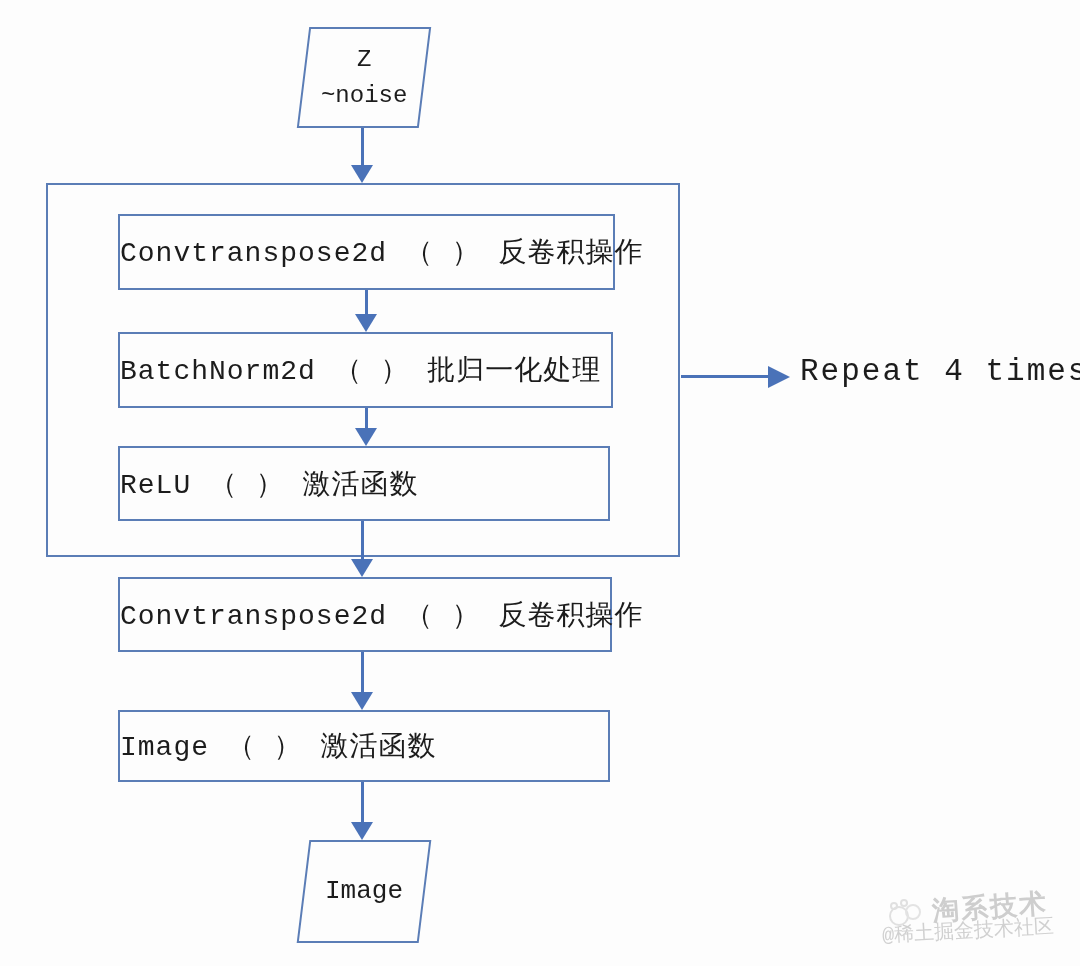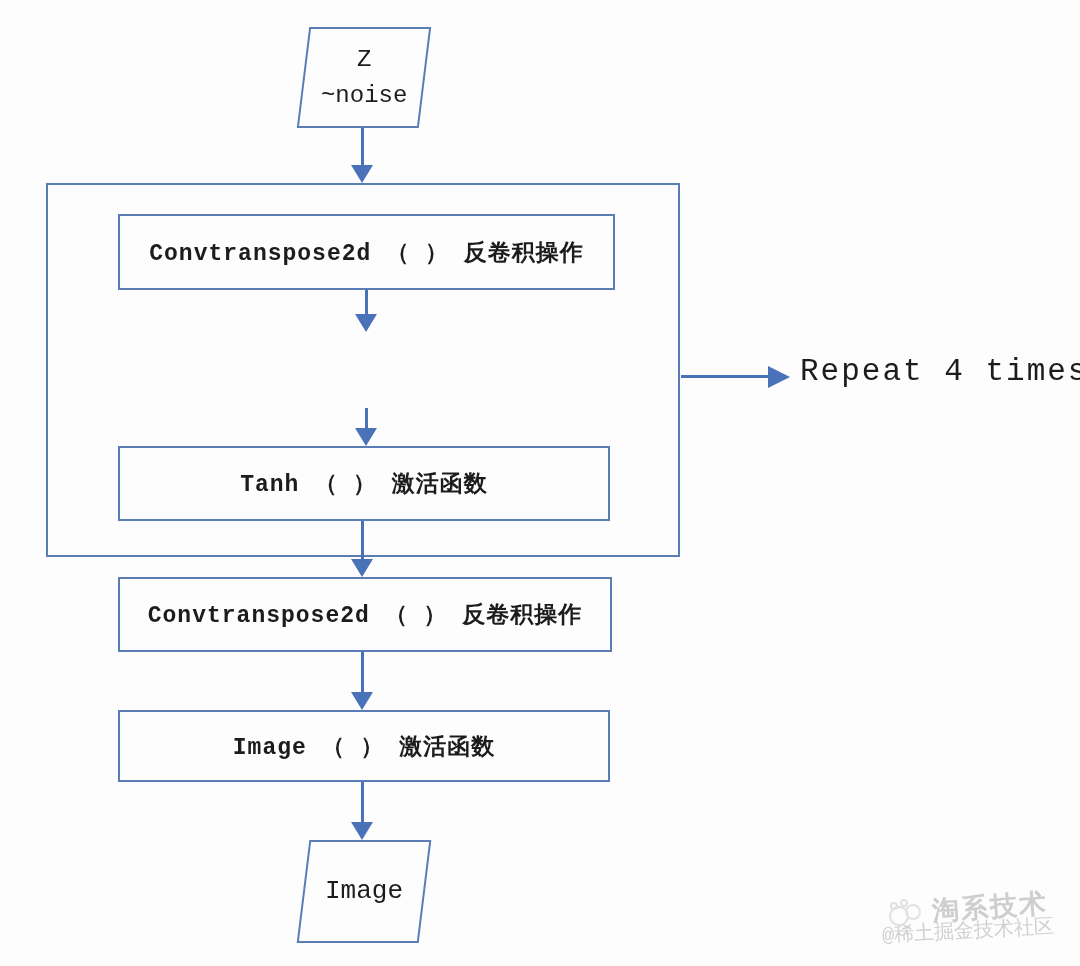--- a/index.html
+++ b/index.html
@@ -16,25 +16,24 @@
     position:relative;
     width:1080px;height:966px;
     background:var(--bg);
     overflow:hidden;
   }
   
   .box{
     position:absolute;
     border:2px solid var(--border);
     background:var(--bg);
-    display:flex;align-items:center;justify-content:center;
-    font-size:23px;
+    display:flex;align-items:center;justify-content:flex-start;
+    font-size:28px;
     letter-spacing:1px;
     white-space:nowrap;
-    font-weight:bold;
   }
   
   .container-box{
     position:absolute;
     left:46px;top:183px;width:634px;height:374px;
     border:2px solid var(--border);
     background:transparent;
   }
   
   .para{
@@ -117,28 +116,31 @@
 
   <div class="box" style="left:118px;top:214px;width:497px;height:76px;">
     <span>Convtranspose2d （ ） 反卷积操作</span>
   </div>
 
   <div>
     <div class="vshaft" style="left:365px;top:290px;height:26px;"></div>
     <div class="vhead" style="left:355px;top:314px;"></div>
   </div>
 
+  <div class="box" style="left:118px;top:332px;width:495px;height:76px;">
+    <span>BatchNorm2d （ ） 批归一化处理</span>
+  </div>
 
   <div>
     <div class="vshaft" style="left:365px;top:408px;height:23px;"></div>
     <div class="vhead" style="left:355px;top:428px;"></div>
   </div>
 
   <div class="box" style="left:118px;top:446px;width:492px;height:75px;">
-    <span>Tanh （ ） 激活函数</span>
+    <span>ReLU （ ） 激活函数</span>
   </div>
 
   <div>
     <div class="hshaft" style="left:681px;top:375px;width:87px;"></div>
     <div class="hhead" style="left:768px;top:366px;"></div>
   </div>
   <div class="repeat-label">Repeat 4 times</div>
 
   <div>
     <div class="vshaft" style="left:361px;top:521px;height:40px;"></div>

